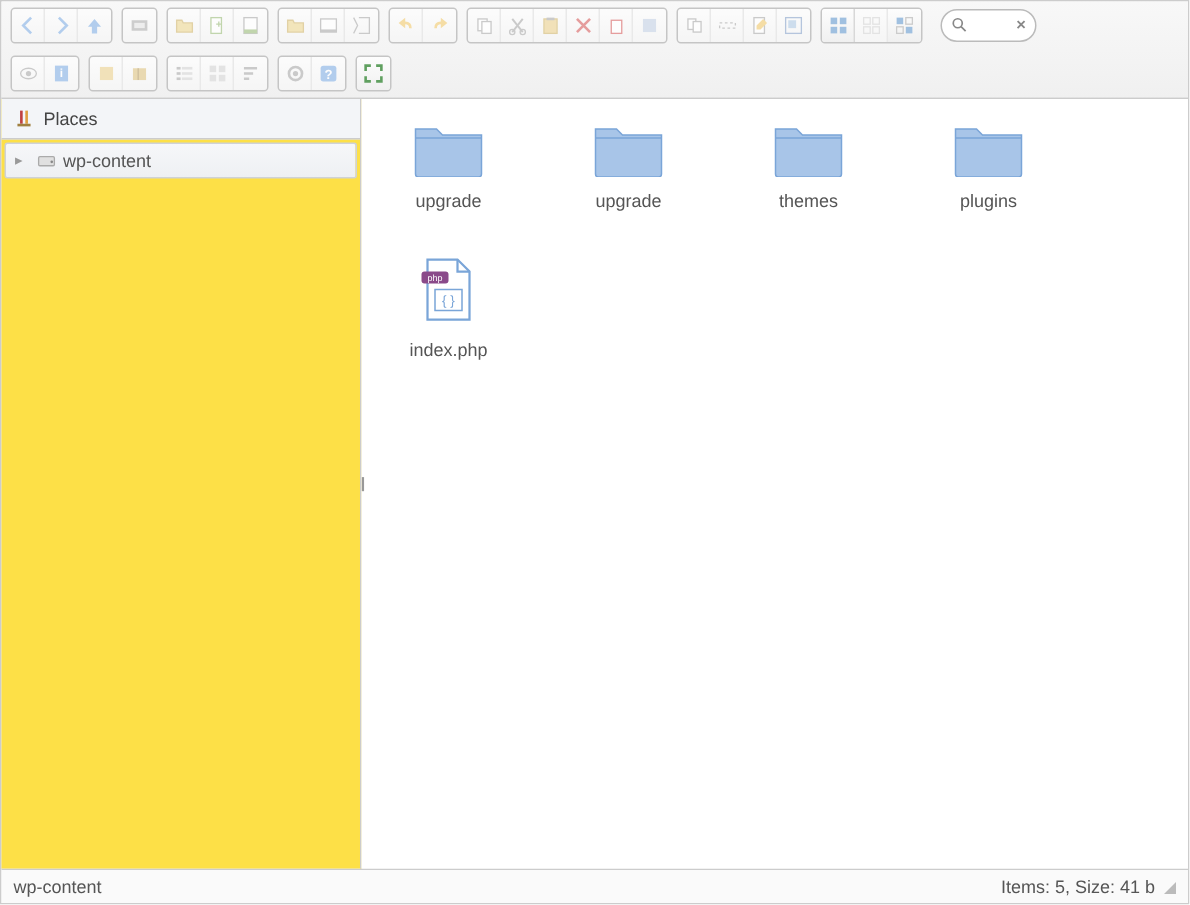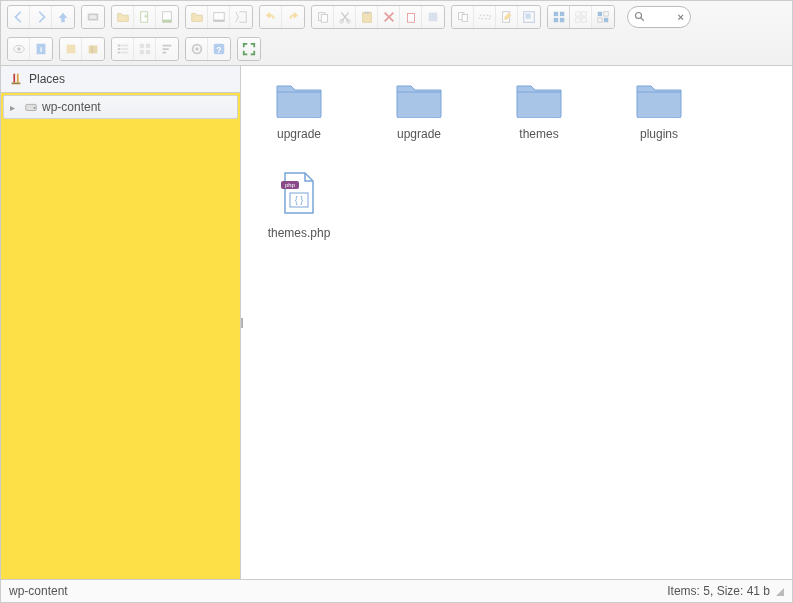--- a/index.html
+++ b/index.html
@@ -364,21 +364,21 @@
           </div>
           <div class="item">
             <div><svg width="48" height="48" viewBox="0 0 48 48">
                 <path d="M10 4 h20 l8 8 v32 H10 Z" fill="#fff" stroke="#7aa5d8" stroke-width="1.5"></path>
                 <path d="M30 4 v8 h8" fill="none" stroke="#7aa5d8" stroke-width="1.5"></path>
                 <rect x="6" y="12" width="18" height="8" rx="2" fill="#8a4a8a"></rect>
                 <text x="15" y="18" text-anchor="middle" fill="#fff" font-size="6" font-family="Arial">php</text>
                 <rect x="15" y="24" width="18" height="14" fill="none" stroke="#7aa5d8"></rect>
                 <text x="24" y="34" text-anchor="middle" fill="#7aa5d8" font-size="9">{ }</text>
               </svg></div>
-            <div class="item-label">themes.php</div>
+            <div class="item-label">index.php</div>
           </div>
         </div>
     </div>
   </div>
 
   <div class="statusbar">
     <span>wp-content</span>
     <span class="status-right">Items: 5, Size: 41 b</span>
     <div class="resize-grip"></div>
   </div>

